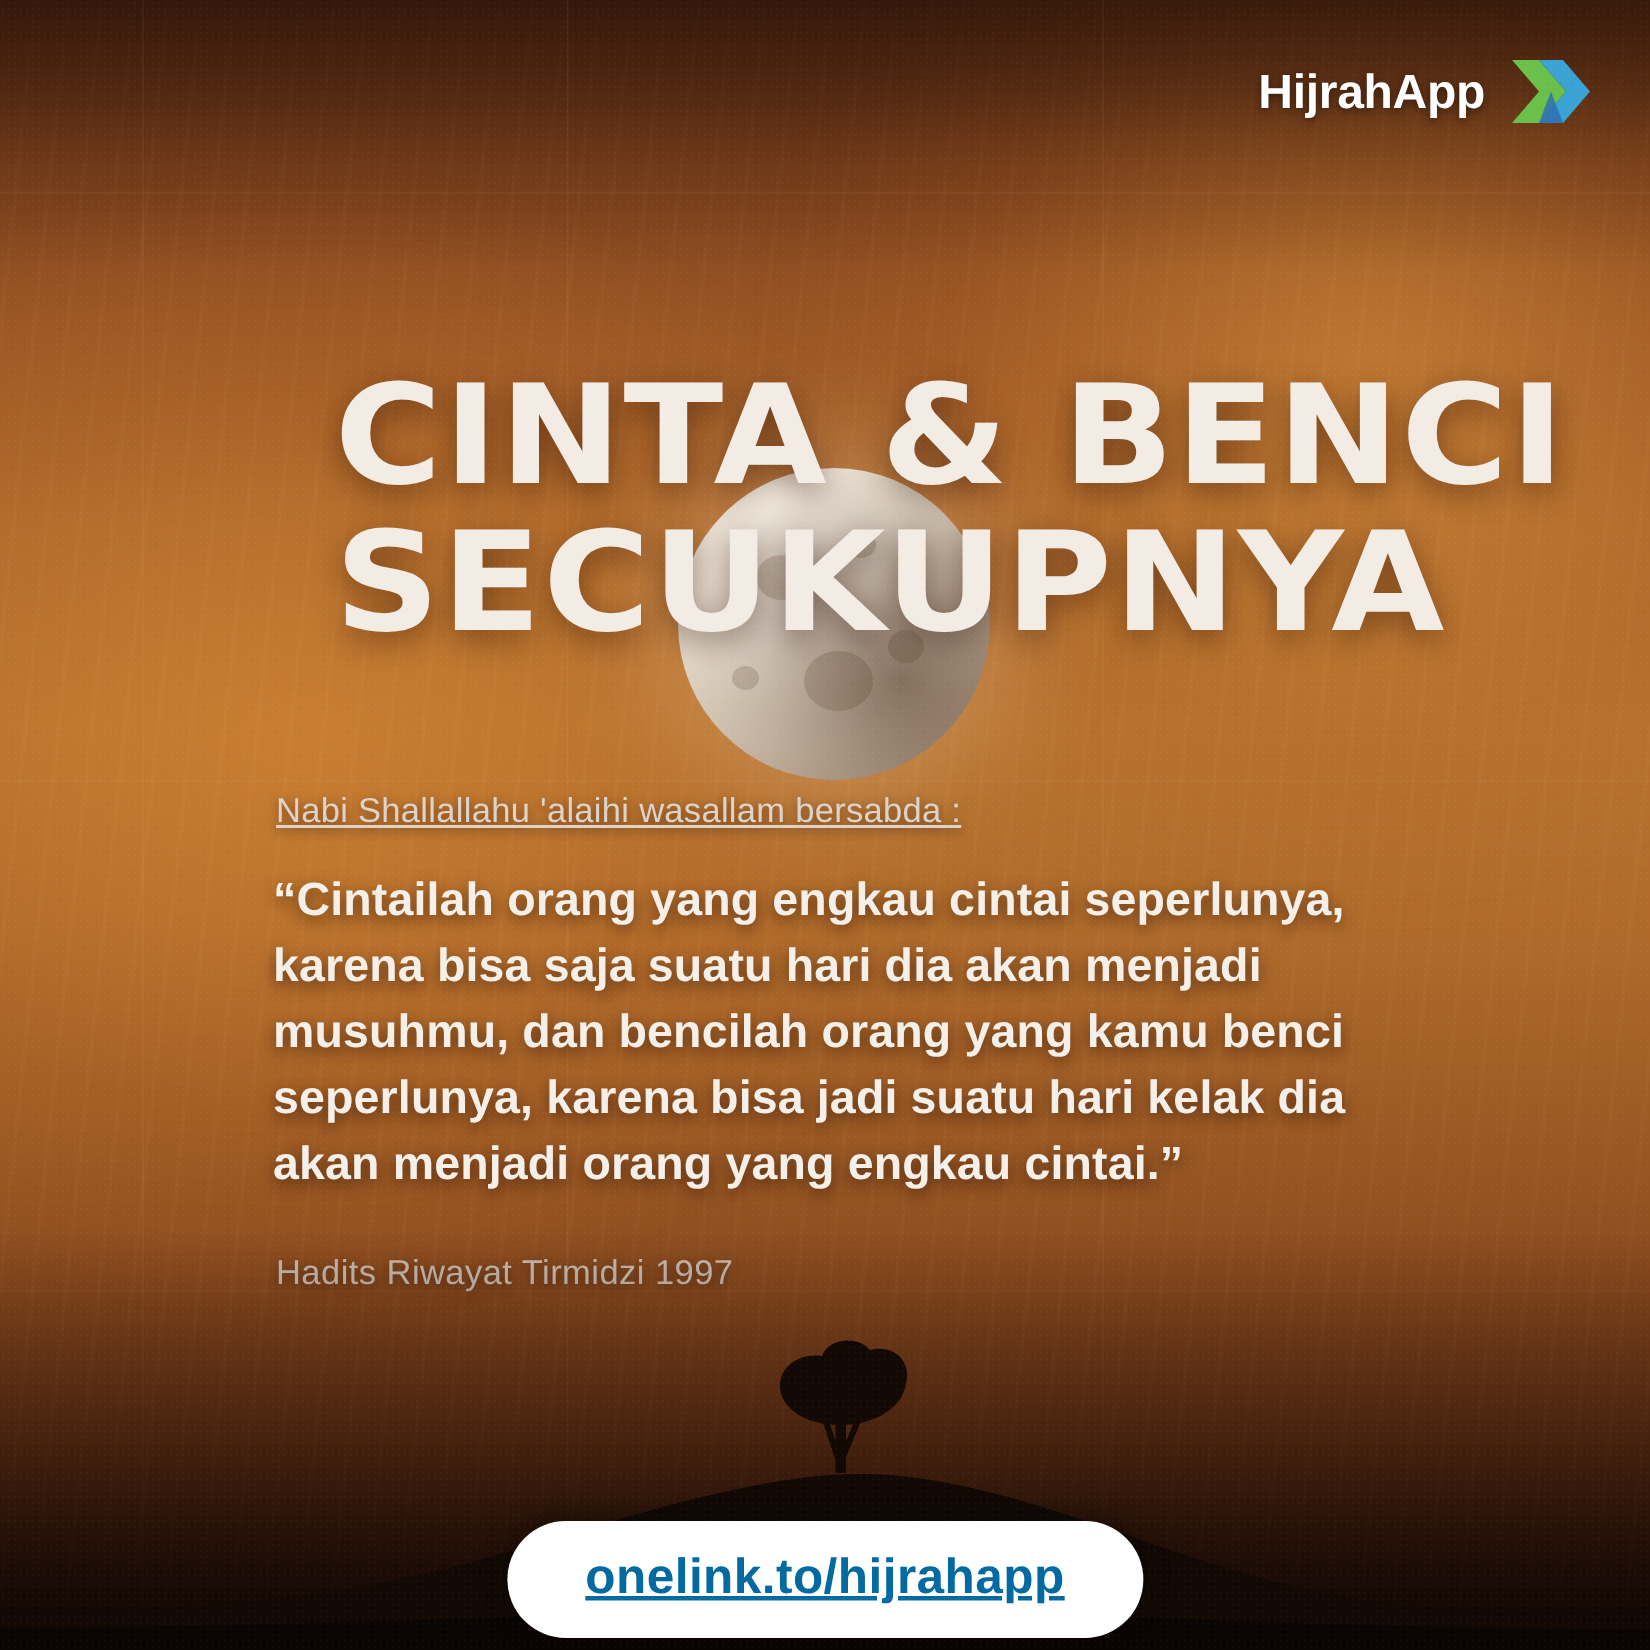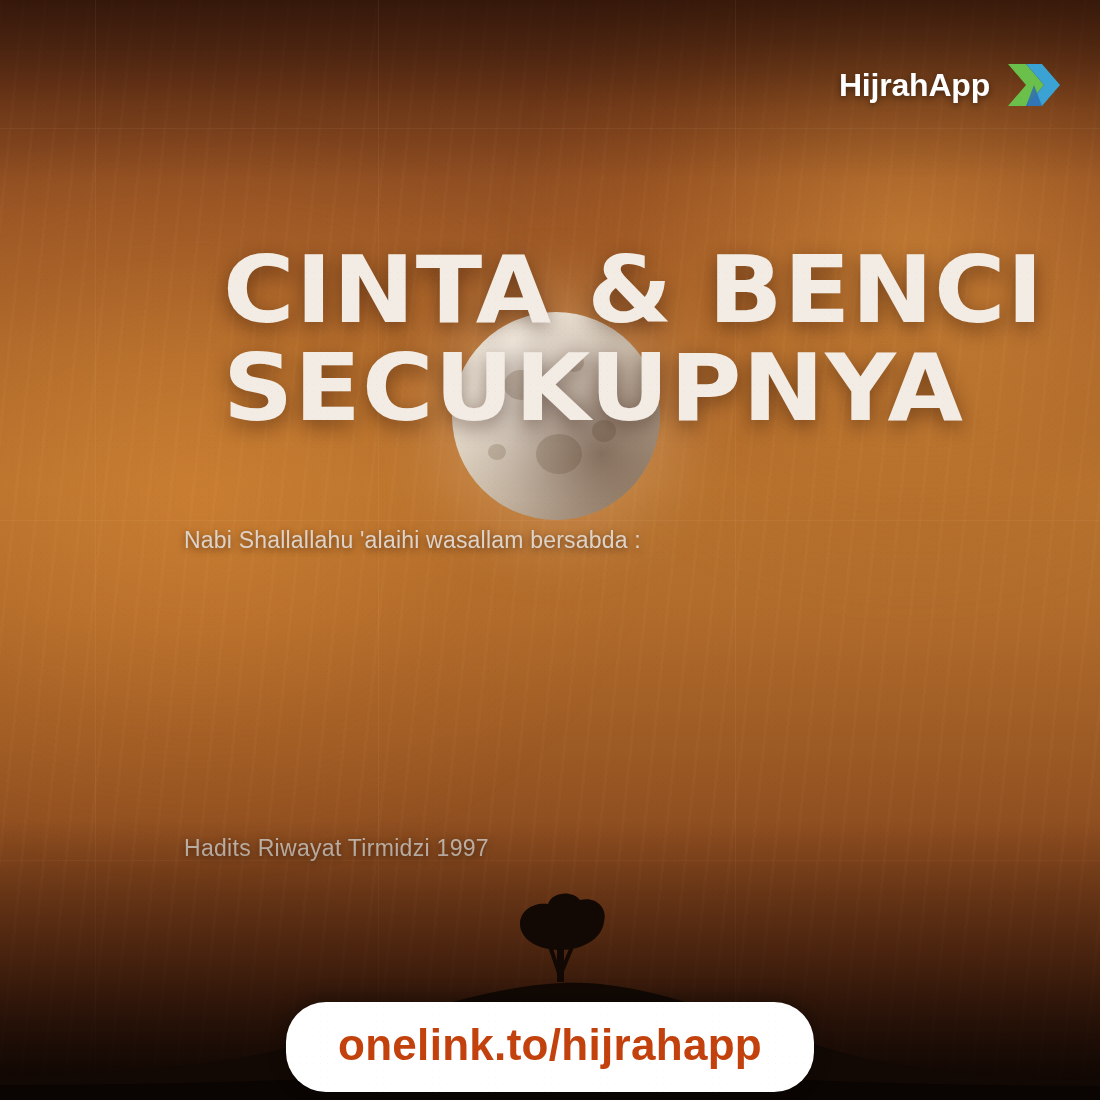--- a/index.html
+++ b/index.html
@@ -138,21 +138,21 @@
   .c1 { left: 52px;  top: 58px;  width: 34px; height: 30px; }
   .c2 { left: 112px; top: 42px;  width: 20px; height: 18px; }
   .c3 { left: 84px;  top: 122px; width: 46px; height: 40px; }
   .c4 { left: 140px; top: 108px; width: 24px; height: 22px; }
   .c5 { left: 36px;  top: 132px; width: 18px; height: 16px; }
 
   
   .brand {
     position: absolute;
     right: 38px;
-    top: 56px;
+    top: 32px;
     display: flex;
     align-items: center;
     gap: 14px;
   }
   .brand-name {
     color: #ffffff;
     font-size: 32px;
     font-weight: bold;
     letter-spacing: -0.2px;
     text-shadow: 0 2px 6px rgba(0,0,0,.45);
@@ -188,20 +188,21 @@
 
   
   .intro {
     position: absolute;
     left: 184px;
     top: 527px;
     color: #ded3c8;
     font-size: 23px;
     letter-spacing: .2px;
     text-shadow: 0 2px 7px rgba(30,10,3,.5);
+    text-decoration: underline;
   }
   .quote {
     position: absolute;
     left: 182px;
     top: 578px;
     width: 740px;
     color: #f4efe9;
     font-size: 31px;
     line-height: 1.42;
     font-weight: bold;
@@ -233,24 +234,25 @@
     position: absolute;
     left: 50%;
     transform: translateX(-50%);
     bottom: 8px;
     background: #ffffff;
     border-radius: 40px;
     padding: 18px 52px 22px;
     box-shadow: 0 -4px 18px rgba(0,0,0,.35);
   }
   .link-pill span {
-    color: #c2410c;
-    font-size: 44px;
+    color: #0369a1;
+    font-size: 33px;
     font-weight: bold;
     letter-spacing: .3px;
+    text-decoration: underline;
   }
 </style>
 </head>
 <body>
 
 <div id="poster">
 
   <div class="sky-base"></div>
   <div class="sky-glow-left"></div>
   <div class="sky-glow-right"></div>
@@ -286,20 +288,21 @@
       </svg>
     </div>
   </div>
 
   <div class="headline">
     <div class="line line1">CINTA &amp; BENCI</div>
     <div class="line line2">SECUKUPNYA</div>
   </div>
 
   <div class="intro">Nabi Shallallahu 'alaihi wasallam bersabda :</div>
+  <div class="quote">“Cintailah orang yang engkau cintai seperlunya, karena bisa saja suatu hari dia akan menjadi musuhmu, dan bencilah orang yang kamu benci seperlunya, karena bisa jadi suatu hari kelak dia akan menjadi orang yang engkau cintai.”</div>
   <div class="source">Hadits Riwayat Tirmidzi 1997</div>
 
   <div class="sky-dark-bottom"></div>
 
   <div class="landscape">
     <svg viewBox="0 0 1100 220" width="1100" height="220">
 
       <g fill="#120904">
         <rect x="557" y="60" width="7" height="42"></rect>
         <path d="M560 96 L548 60 M560 96 L574 62" stroke="#120904" stroke-width="4" fill="none"></path>

